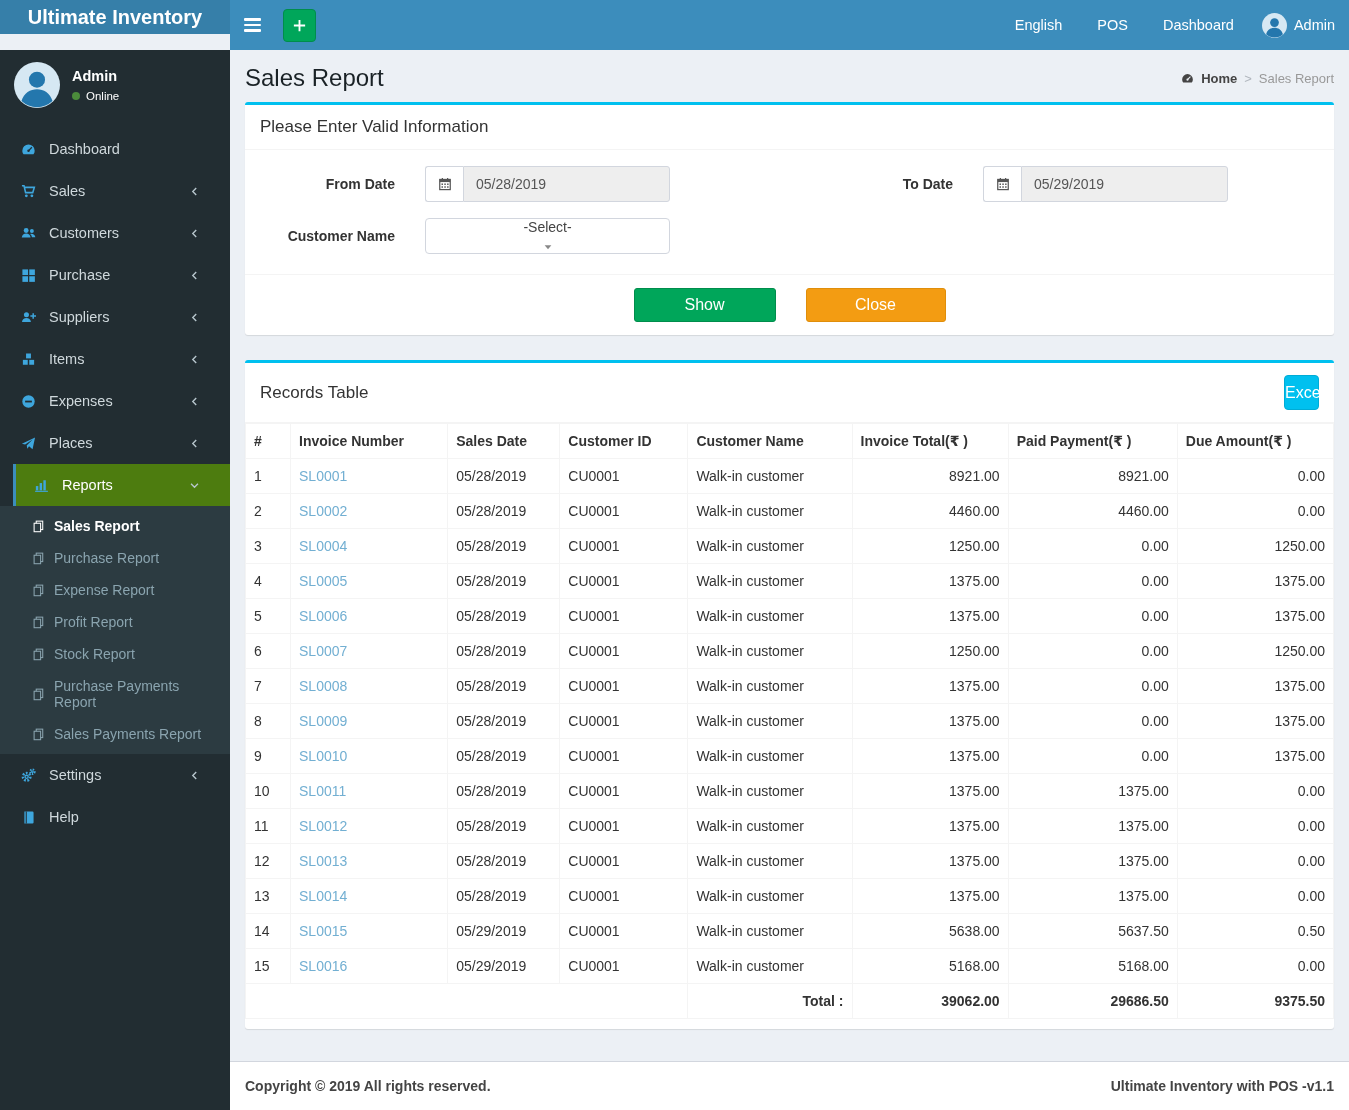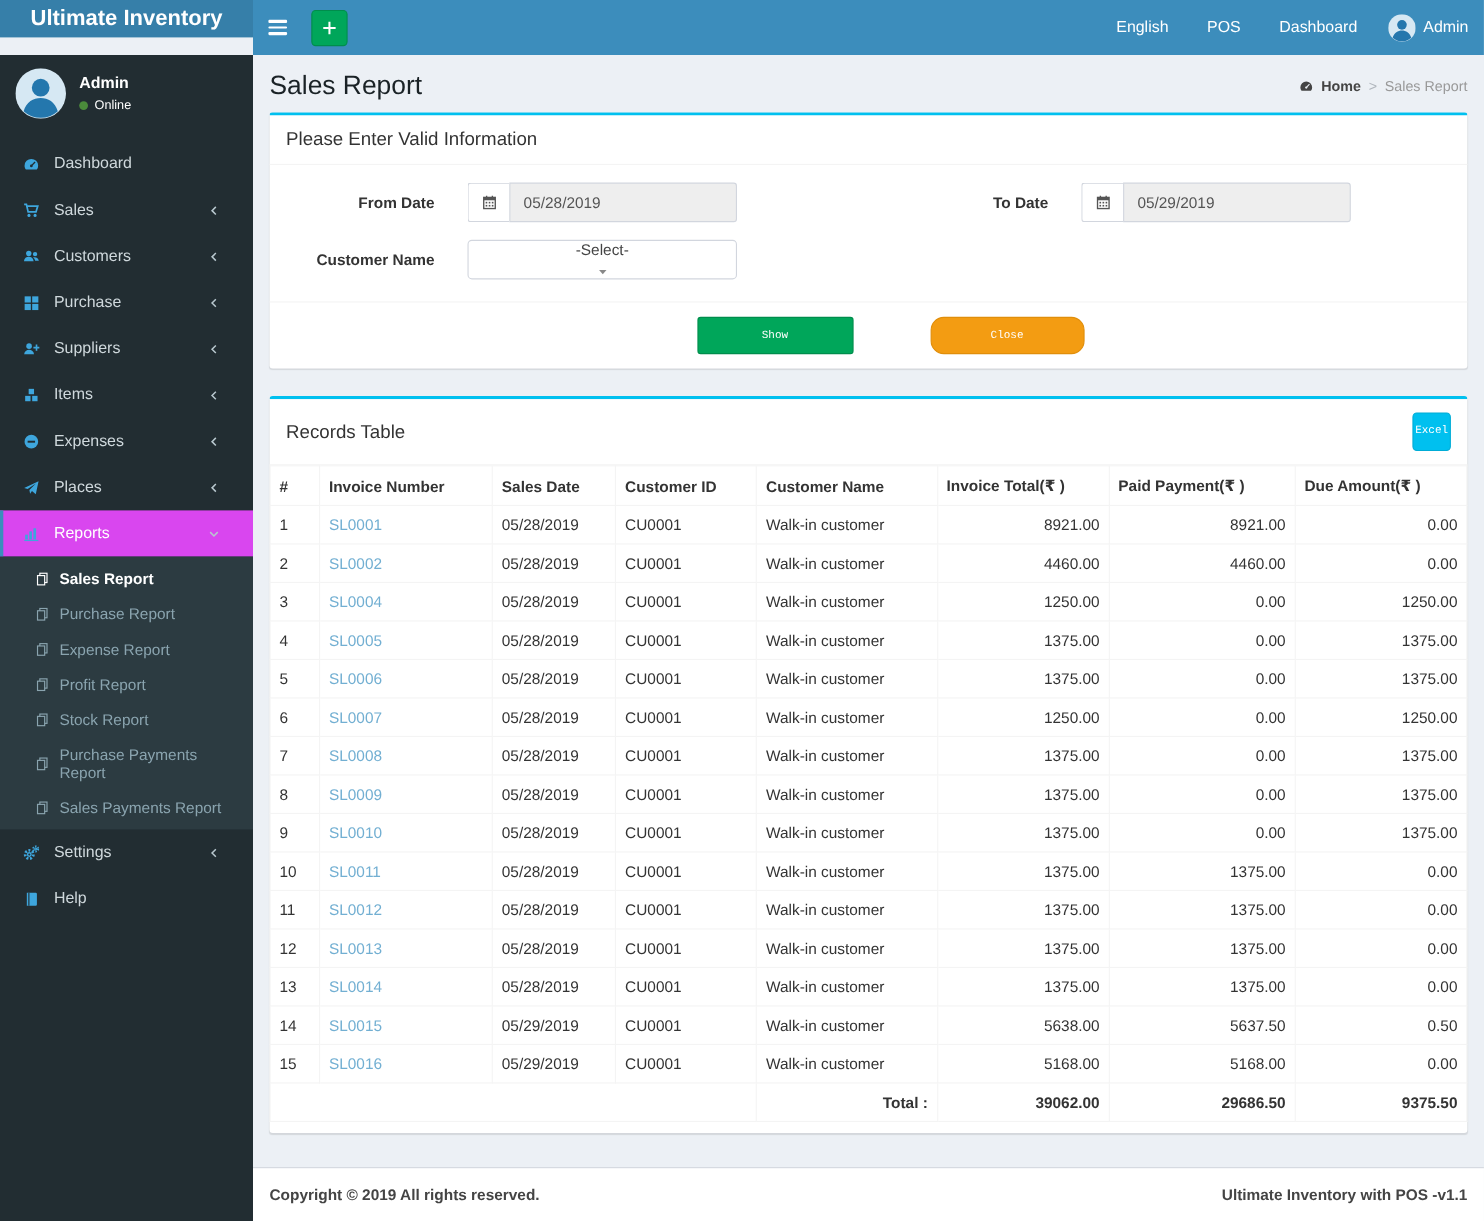--- a/index.html
+++ b/index.html
@@ -35,21 +35,21 @@
   .user-name { color:#fff; font-weight:bold; font-size:14.5px; margin-bottom:6px; }
   .user-status { display:flex; align-items:center; gap:6px; color:#fff; font-size:11.5px; cursor:pointer; }
   .dot { width:8px; height:8px; border-radius:50%; background:#4b8b3b; }
   .menu { margin-top:6px; }
   .menu-item { display:flex; align-items:center; padding:13px 15px; color:#cfd8dc; cursor:pointer; border-left:3px solid transparent; }
   .menu-item .icon { width:21px; margin-right:10px; color:#3ea6dd; }
   .menu-item .icon svg { width:15px; height:15px; }
   .menu-label { flex:1; font-size:14.5px; }
   .menu-item .chev { color:#b8c7ce; }
   .menu-item .chev svg { width:11px; height:11px; }
-  .menu-item.active { background:#d946ef; border-left-color:#3c8dbc; color:#fff; }
+  .menu-item.active { background:#4d7c0f; border-left-color:#3c8dbc; color:#fff;margin-left:13px; }
   .submenu { background:#2c3b41; padding:4px 0; }
   .submenu-item { display:flex; align-items:center; gap:9px; padding:8px 15px 8px 32px; color:#8aa4af; cursor:pointer; font-size:14px; }
   .submenu-item .icon svg { width:13px; height:13px; }
   .submenu-item.active { color:#fff; font-weight:bold; }
 
   
   .main { position:absolute; top:50px; left:230px; width:1119px; bottom:0; display:flex; flex-direction:column; background:#ecf0f5; }
   .content { flex:1; }
   .content-header { display:flex; align-items:center; justify-content:space-between; padding:14px 15px 10px; }
   .page-title { font-size:24px; font-weight:400; color:#1a2226; }
@@ -75,24 +75,24 @@
   .input-addon svg { width:14px; height:14px; }
   .date-input { flex:1; border:1px solid #d2d6de; border-radius:0 3px 3px 0; background:#eee; color:#555;
                 font-size:14px; padding:0 12px; font-family:inherit; }
   .spacer { width:128px; }
   .select { width:245px; height:36px; border:1px solid #d2d6de; border-radius:4px; background:#fff; display:flex;
             align-items:center; padding:0 12px; color:#444; cursor:pointer; justify-content:space-between;flex-direction:column; }
   .select .icon { color:#888; }
   .select .icon svg { width:12px; height:12px; }
 
   .box-footer { border-top:1px solid #f4f4f4; padding:13px 15px; display:flex; justify-content:center; gap:30px; }
-  .btn { border:1px solid transparent; border-radius:3px; color:#fff; font-size:10px; font-family:Liberation Mono, monospace;
-         cursor:pointer; height:34px;margin-left:40px; }
+  .btn { border:1px solid transparent; border-radius:3px; color:#fff; font-size:16px; font-family:Liberation Sans, sans-serif;
+         cursor:pointer; height:34px; }
   .btn-show { background:#00a65a; border-color:#008d4c; width:142px; }
-  .btn-close { background:#f39c12; border-color:#e08e0b; width:140px;border-radius:12px; }
+  .btn-close { background:#f39c12; border-color:#e08e0b; width:140px; }
   .btn-excel { background:#00c0ef; border-color:#00acd6; border-radius:4px; width:35px; height:35px; }
 
   .records-body { padding:0 0 10px; }
   table { width:100%; border-collapse:collapse; }
   th, td { border:1px solid #f4f4f4; padding:9px 8px; font-size:14px; text-align:left; }
   th { font-weight:bold; color:#333; }
   td.num, th.num-h { text-align:right; }
   td a { color:#72afd2; text-decoration:none; cursor:pointer; }
   .col-idx { width:45px; } .col-inv { width:157px; } .col-date { width:112px; } .col-cid { width:128px; }
   .col-cname { width:164px; } .col-t1 { width:156px; } .col-t2 { width:169px; } .col-t3 { width:156px; }

